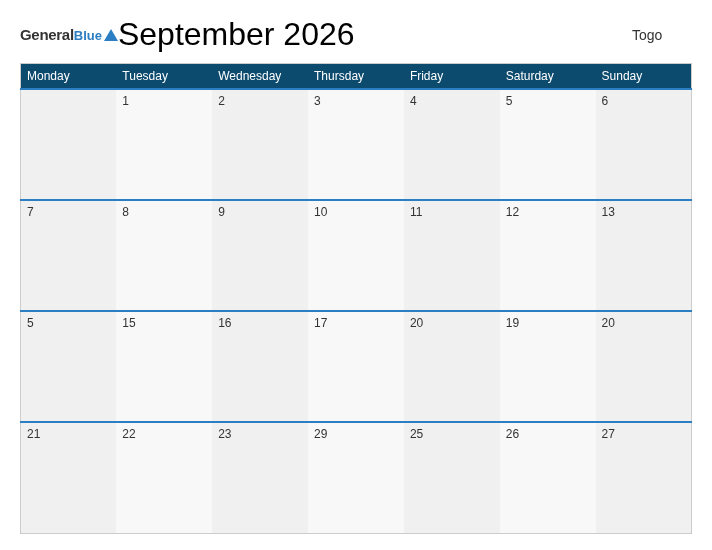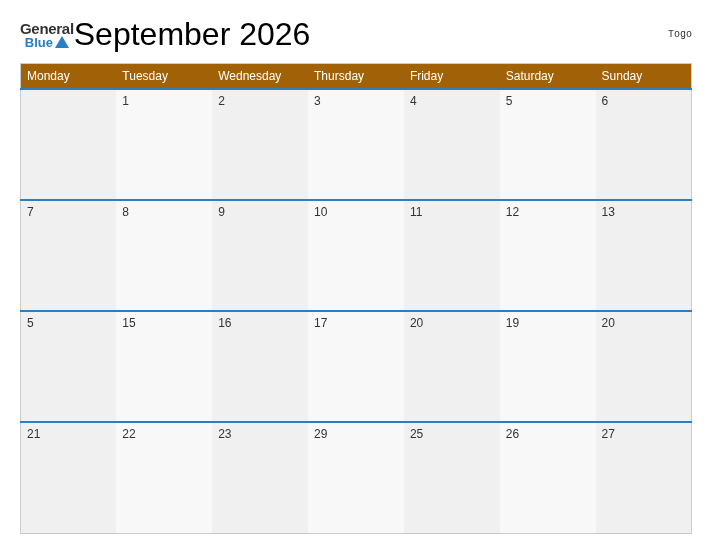--- a/index.html
+++ b/index.html
@@ -18,22 +18,22 @@
       flex-direction: column;
     }
     .header {
       display: flex;
       align-items: center;
       justify-content: space-between;
       margin-bottom: 10px;
     }
     .logo {
       display: flex;
-      flex-direction: column;
-      align-items: center;
+      flex-direction: row;
+      align-items: flex-end;
       line-height: 1;
     }
     .logo-general {
       font-size: 15px;
       font-weight: bold;
       color: #333;
       letter-spacing: -0.3px;
     }
     .logo-blue {
       font-size: 13px;
@@ -52,35 +52,34 @@
       margin-left: 2px;
       margin-bottom: 1px;
     }
     .title {
       font-size: 32px;
       font-weight: normal;
       color: #000000;
       flex: 1;
     }
     .country {
-      font-size: 10px;
+      font-size: 14px;
       color: #333;
-      text-align: right;
+      text-align: left;
       min-width: 60px;
-      font-family: Liberation Mono, monospace;
     }
     .calendar {
       flex: 1;
       border: 1px solid #ccc;
       border-collapse: collapse;
       width: 100%;
       table-layout: fixed;
     }
     .calendar thead tr {
-      background-color: #a16207;
+      background-color: #0c4a6e;
     }
     .calendar thead th {
       color: #fff;
       font-size: 12px;
       font-weight: normal;
       padding: 5px 6px;
       text-align: left;
       border: none;
     }
     .calendar tbody tr {

